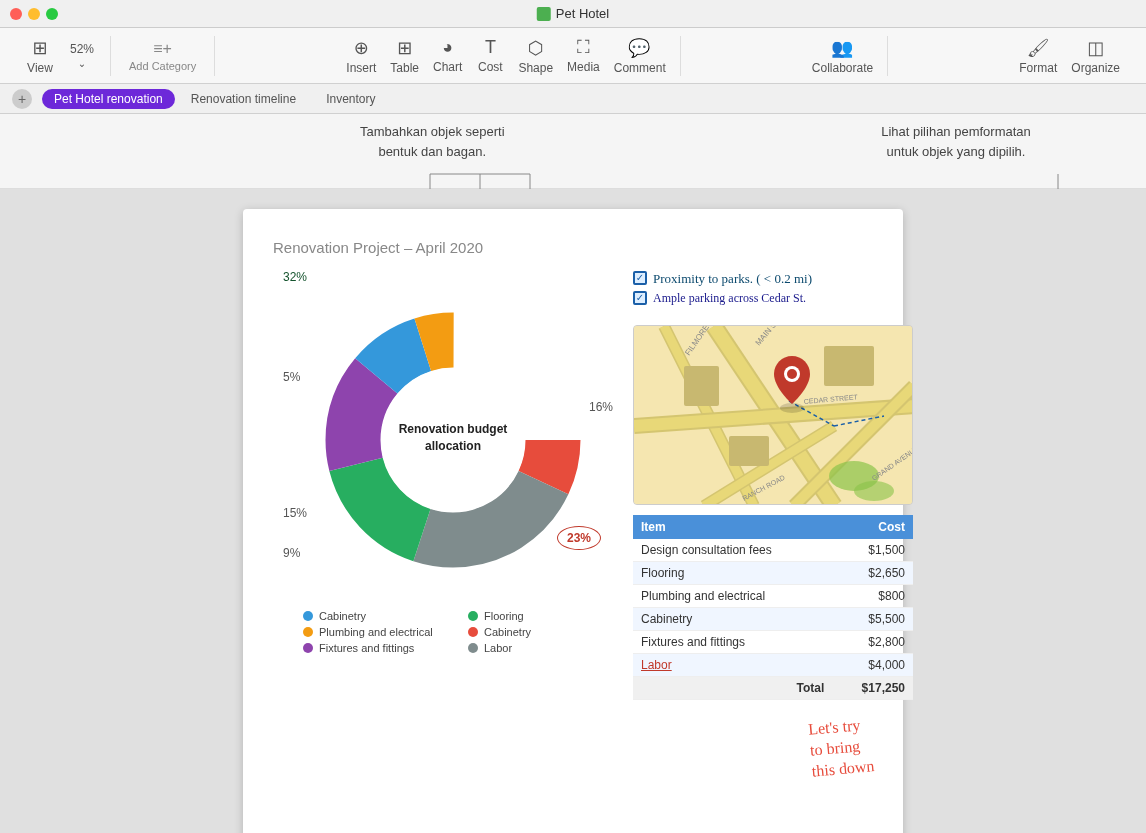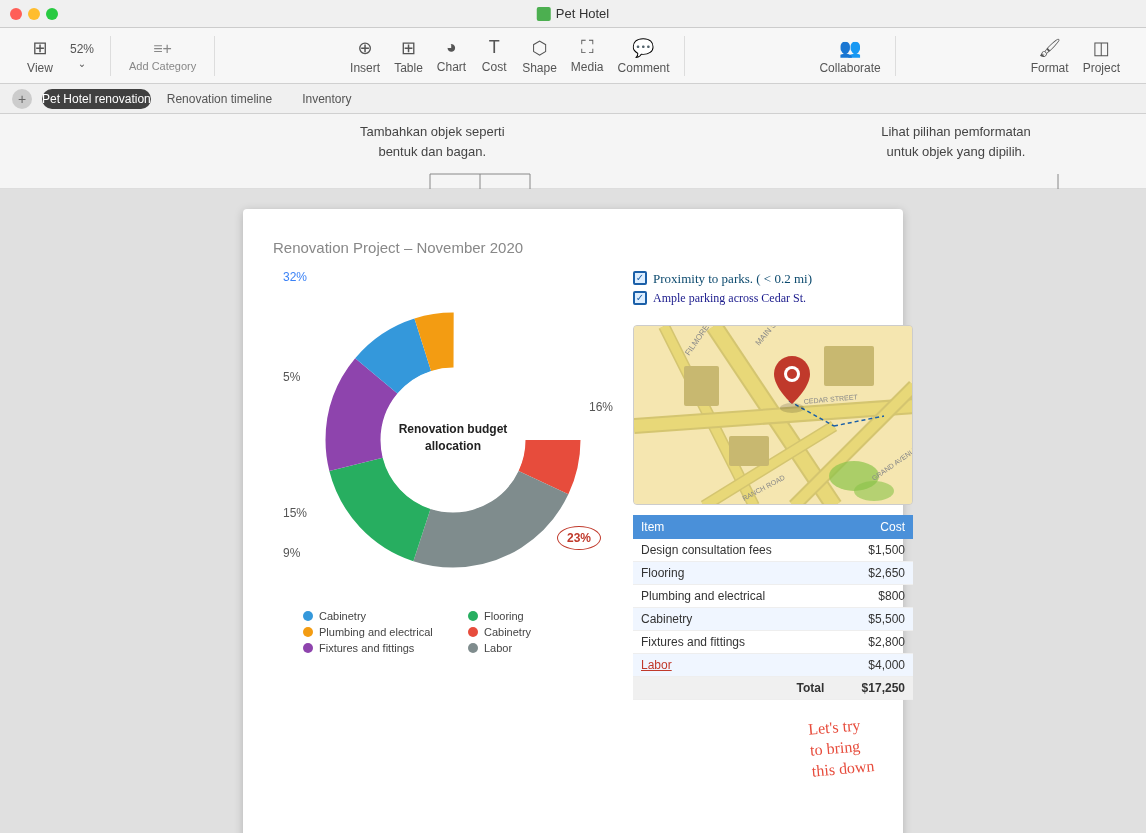--- a/index.html
+++ b/index.html
@@ -104,24 +104,24 @@
     }
     .tab {
       padding: 4px 14px;
       border-radius: 6px 6px 0 0;
       font-size: 12px;
       cursor: pointer;
       background: transparent;
       color: #555;
     }
     .tab.active {
-      background: #404040;
+      background: #6d28d9;
       color: white;
       border-radius: 10px;
-      padding: 3px 0;
+      padding: 3px 12px;
     }
 
     
     .main-content {
       display: flex;
       height: calc(833px - 28px - 56px - 30px);
       background: #e8e8e8;
       overflow: hidden;
     }
 
@@ -224,21 +224,21 @@
     .budget-table {
       width: 100%;
       border-collapse: collapse;
       font-size: 12px;
     }
     .budget-table th {
       background: #4a90d9;
       color: white;
       padding: 5px 8px;
       text-align: left;
-      font-weight: 400;
+      font-weight: 700;
     }
     .budget-table th:last-child { text-align: right; }
     .budget-table td {
       padding: 4px 8px;
       border-bottom: 1px solid #eee;
       color: #333;
     }
     .budget-table td:last-child { text-align: right; }
     .budget-table tr:nth-child(even) td { background: #f0f6ff; }
     .budget-table .total-row td {
@@ -331,21 +331,21 @@
     </div>
   </div>
   <div style="flex:1;"></div>
   <div class="toolbar-section">
     <div class="toolbar-btn">
       <span class="tb-icon">🖌</span>
       <span class="tb-label">Format</span>
     </div>
     <div class="toolbar-btn">
       <span class="tb-icon">◫</span>
-      <span class="tb-label">Project</span>
+      <span class="tb-label">Organize</span>
     </div>
   </div>
 </div>
 
 <div class="tab-bar">
   <div class="add-tab-btn">+</div>
   <div class="tab active">Pet Hotel renovation</div>
   <div class="tab">Renovation timeline</div>
   <div class="tab">Inventory</div>
 </div>
@@ -369,29 +369,29 @@
   <svg style="position:absolute;left:0;top:0;width:100%;height:75px;pointer-events:none;">
     <line x1="1058" y1="60" x2="1058" y2="75" stroke="#888" stroke-width="1"></line>
   </svg>
 </div>
 
 <div class="main-content">
   <div class="document-area">
     <div class="document-page">
 
       <div class="doc-header">
-        <div class="doc-subtitle">Renovation Project – November 2020</div>
+        <div class="doc-subtitle">Renovation Project – April 2020</div>
       </div>
 
       <div class="content-row">
 
         <div class="chart-section">
           <div style="position:relative; width:340px; height:340px;">
 
-            <div style="position:absolute;top:0;left:10px;font-size:12px;color:#3b82f6;">32%</div>
+            <div style="position:absolute;top:0;left:10px;font-size:12px;color:#14532d;">32%</div>
             <div style="position:absolute;top:130px;right:0;font-size:12px;color:#555;">16%</div>
             <div style="position:absolute;top:100px;left:10px;font-size:12px;color:#555;">5%</div>
             <div style="position:absolute;bottom:90px;left:10px;font-size:12px;color:#555;">15%</div>
             <div style="position:absolute;bottom:50px;left:10px;font-size:12px;color:#555;">9%</div>
             <div style="position:absolute;bottom:60px;right:12px;font-size:12px;color:#c0392b;border:1.5px solid #c0392b;border-radius:50%;width:44px;height:24px;display:flex;align-items:center;justify-content:center;font-weight:600;">23%</div>
 
             <svg width="300" height="300" viewBox="0 0 300 300" style="position:absolute;top:20px;left:30px;">
 
               <circle cx="150" cy="150" r="100" fill="none" stroke="#e74c3c" stroke-width="55" stroke-dasharray="201 628" stroke-dashoffset="157"></circle>
               <circle cx="150" cy="150" r="100" fill="none" stroke="#7f8c8d" stroke-width="55" stroke-dasharray="144.5 628" stroke-dashoffset="628-201+157" style="stroke-dashoffset:-44;"></circle>

